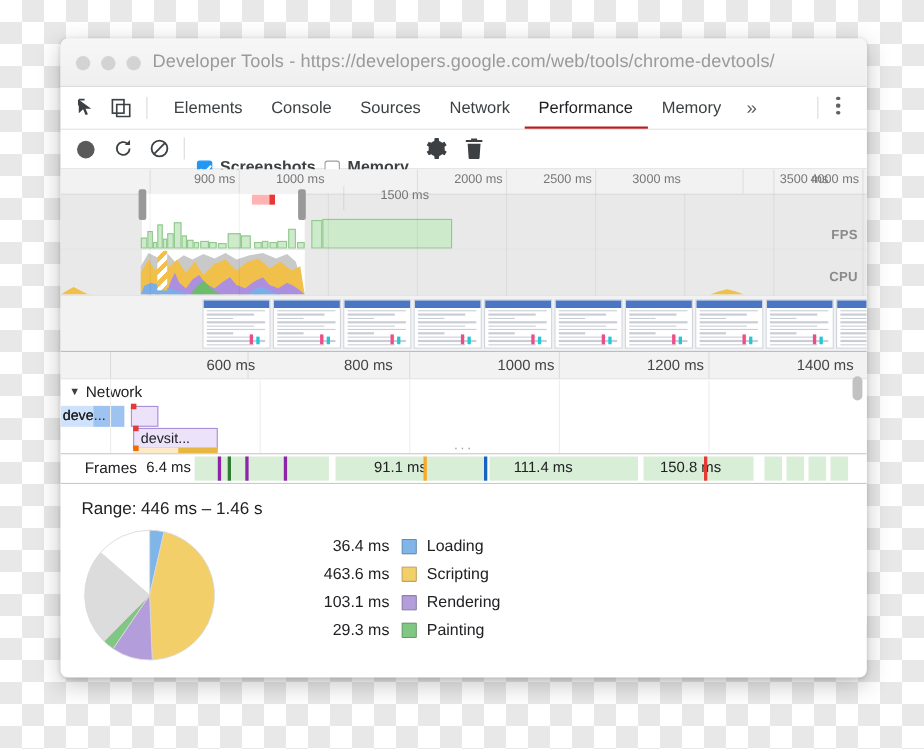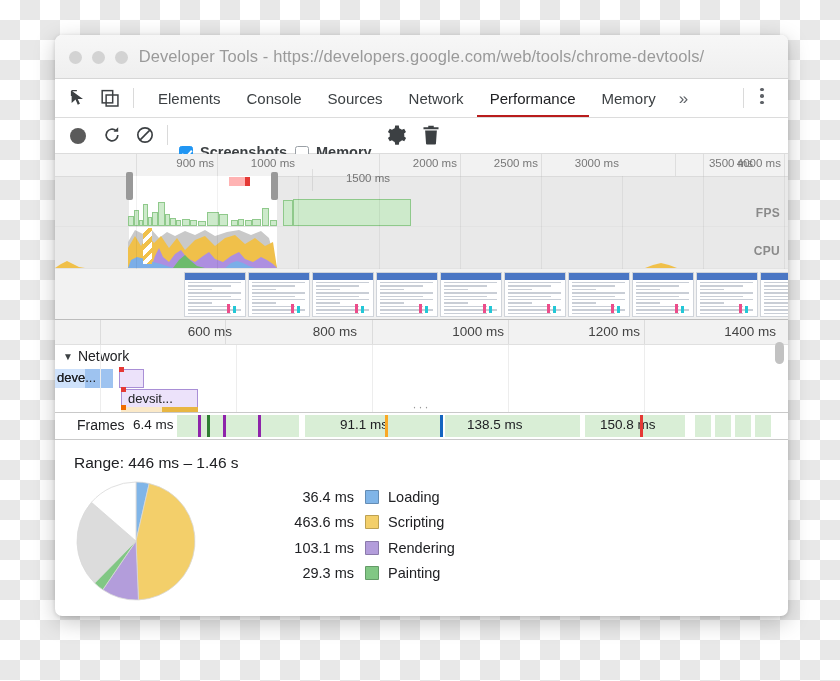--- a/index.html
+++ b/index.html
@@ -531,21 +531,21 @@
       <div class="fl-grid" style="left: 453px;"></div>
       <div class="fl-grid" style="left: 589px;"></div>
     </div>
 
   <div class="framestrip" id="framestrip">
     <div class="fs-lbl">Frames</div>
   <div class="fs-blk" style="left: 122px; width: 122px;"></div>
       <div class="fs-blk" style="left: 250px; width: 135px;"></div>
       <div class="fs-txt" style="left: 285px;">91.1 ms</div>
       <div class="fs-blk" style="left: 390px; width: 135px;"></div>
-      <div class="fs-txt" style="left: 412px;">138.5 ms</div>
+      <div class="fs-txt" style="left: 412px;">111.4 ms</div>
       <div class="fs-blk" style="left: 530px; width: 100px;"></div>
       <div class="fs-txt" style="left: 545px;">150.8 ms</div>
       <div class="fs-blk" style="left: 640px; width: 16px;"></div>
       <div class="fs-blk" style="left: 660px; width: 16px;"></div>
       <div class="fs-blk" style="left: 680px; width: 16px;"></div>
       <div class="fs-blk" style="left: 700px; width: 16px;"></div>
       <div class="fs-txt" style="left: 78px;">6.4 ms</div>
       <div class="fs-mark" style="left: 143px; background: rgb(142, 36, 170);"></div>
       <div class="fs-mark" style="left: 152px; background: rgb(46, 125, 50);"></div>
       <div class="fs-mark" style="left: 168px; background: rgb(142, 36, 170);"></div>

